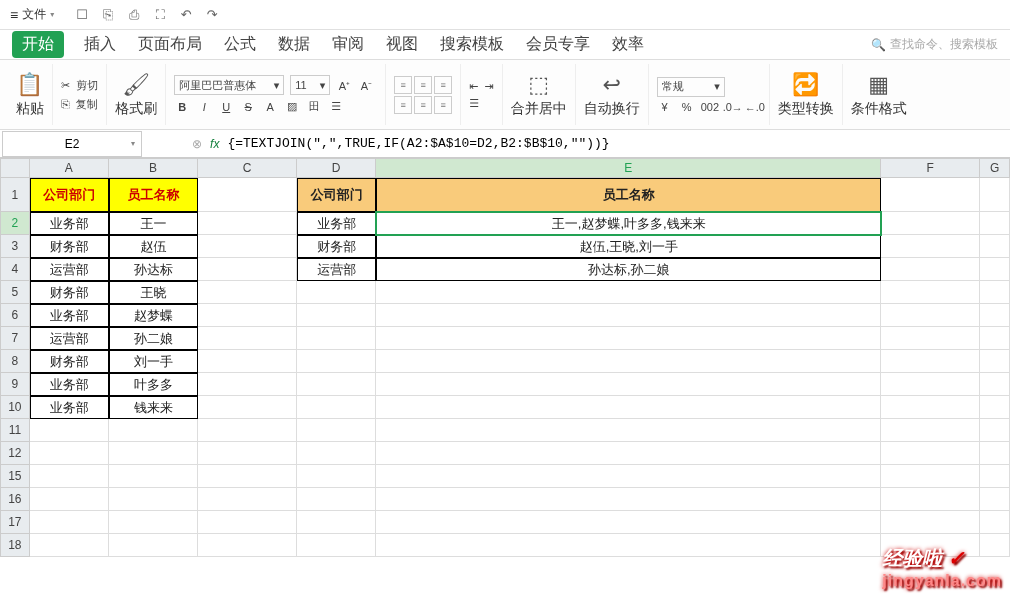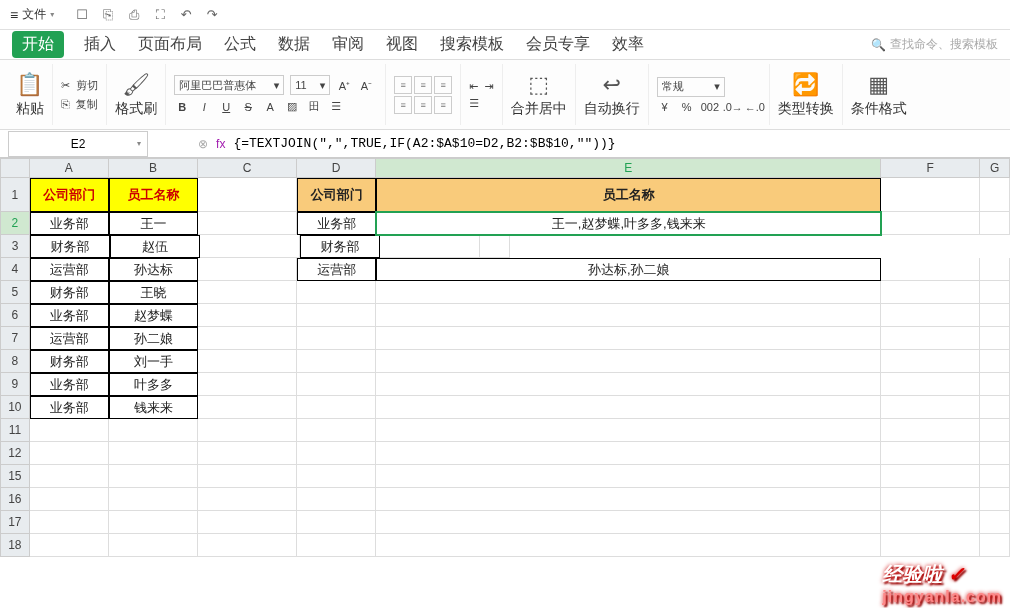--- a/index.html
+++ b/index.html
@@ -20,40 +20,40 @@
 .rgroup .bigico { font-size: 22px; color: #555; }
 .rgroup .lbl { font-size: 14px; color: #333; margin-top: 2px; }
 .rgroup-col { display: flex; flex-direction: column; gap: 4px; justify-content: center; padding: 0 8px; font-size: 11px; color: #444; border-right: 1px solid #eee;}
 .rgroup-col .row { display: flex; align-items: center; gap: 6px; }
 .font-sel { width: 110px; height: 20px; border: 1px solid #ccc; font-size: 11px; padding: 0 4px; display:flex; align-items:center; justify-content:space-between; }
 .size-sel { width: 40px; height: 20px; border: 1px solid #ccc; font-size: 11px; padding: 0 4px; display:flex; align-items:center; justify-content:space-between;}
 .mini { width: 16px; text-align: center; cursor: pointer; }
 .align-grid { display: grid; grid-template-columns: repeat(3, 18px); grid-template-rows: repeat(2, 18px); gap: 2px; }
 .align-cell { border: 1px solid #ccc; font-size: 9px; display:flex; align-items:center; justify-content:center; color:#777; }
 .formula-bar { height: 28px; border-bottom: 1px solid #ccc; display: flex; align-items: center; }
-.name-box { width: 140px; height: 26px; border: 1px solid #ccc; margin-left: 8px; display: flex; align-items: center; justify-content: center; font-size: 12px; position: relative; }
+.name-box { width: 140px; height: 26px; border: 1px solid #ccc; margin-left: 2px; display: flex; align-items: center; justify-content: center; font-size: 12px; position: relative; }
 .name-box::after { content: "▾"; position: absolute; right: 6px; font-size: 8px; color: #888; }
 .fx-area { display: flex; align-items: center; gap: 8px; margin-left: 50px; font-size: 12px; }
-.fx-ico { color: #a21caf; }
+.fx-ico { color: #15803d; font-style: italic; }
 .fx-input { font-family: "Courier New", monospace; font-size: 13px; }
 .sheet { position: relative; }
 .hdr-row { display: flex; }
 .corner { width: 30px; height: 20px; background: #e8ecef; border: 1px solid #ccc; }
 .col-h { height: 20px; background: #e8ecef; border: 1px solid #ccc; border-left: none; display: flex; align-items: center; justify-content: center; font-size: 12px; color: #444; }
 .row-line { display: flex; }
 .row-h { width: 30px; background: #e8ecef; border: 1px solid #ccc; border-top: none; display: flex; align-items: center; justify-content: center; font-size: 12px; color: #444; }
 .cell { border: 1px solid #ddd; border-top: none; border-left: none; display: flex; align-items: center; justify-content: center; font-size: 13px; color: #222; position: relative; }
 .wA { width: 80px; } .wB { width: 90px; } .wC { width: 100px; } .wD { width: 80px; } .wE { width: 510px; } .wF { width: 100px; } .wG { width: 30px;}
 .h1 { height: 34px; } .hN { height: 23px; }
 .yellow { background: #ffff00; color: #cc0000; font-weight: bold; border: 1px solid #000 !important; }
 .orange { background: #f9cb7b; font-weight: bold; border: 1px solid #000 !important; }
 .bordered { border: 1px solid #000 !important; }
 .row-h.sel, .col-h.sel { background: #d0e8d0; color: #22a153; }
 .sel-cell { outline: 2px solid #22a153; outline-offset: -1px; z-index: 5; }
-.watermark { position: absolute; right: 8px; bottom: 2px; font-size: 20px; color: #fff; font-weight: bold; text-shadow: 0 0 4px #c00, 2px 2px 2px #800; font-style: italic; }
+.watermark { position: absolute; right: 8px; bottom: 18px; font-size: 20px; color: #fff; font-weight: bold; text-shadow: 0 0 4px #c00, 2px 2px 2px #800; font-style: italic; }
 .watermark .check { color: #d00; }
 .watermark .sub { display: block; font-size: 16px; color: #f88; letter-spacing: 1px; font-style: normal;}
 </style>
 </head>
 <body>
 
 <div class="titlebar">
   <div class="file-btn">
       <span>文件</span>
     </div>
@@ -221,20 +221,21 @@
     <div class="cell wF hN"></div>
     <div class="cell wG hN"></div>
   </div>
 
   <div class="row-line">
     <div class="row-h hN">3</div>
     <div class="cell wA hN bordered">财务部</div>
     <div class="cell wB hN bordered">赵伍</div>
     <div class="cell wC hN"></div>
     <div class="cell wD hN bordered">财务部</div>
+    <div class="cell wE hN bordered">赵伍,王晓,刘一手</div>
     <div class="cell wF hN"></div>
     <div class="cell wG hN"></div>
   </div>
 
   <div class="row-line">
     <div class="row-h hN">4</div>
     <div class="cell wA hN bordered">运营部</div>
     <div class="cell wB hN bordered">孙达标</div>
     <div class="cell wC hN"></div>
     <div class="cell wD hN bordered">运营部</div>

